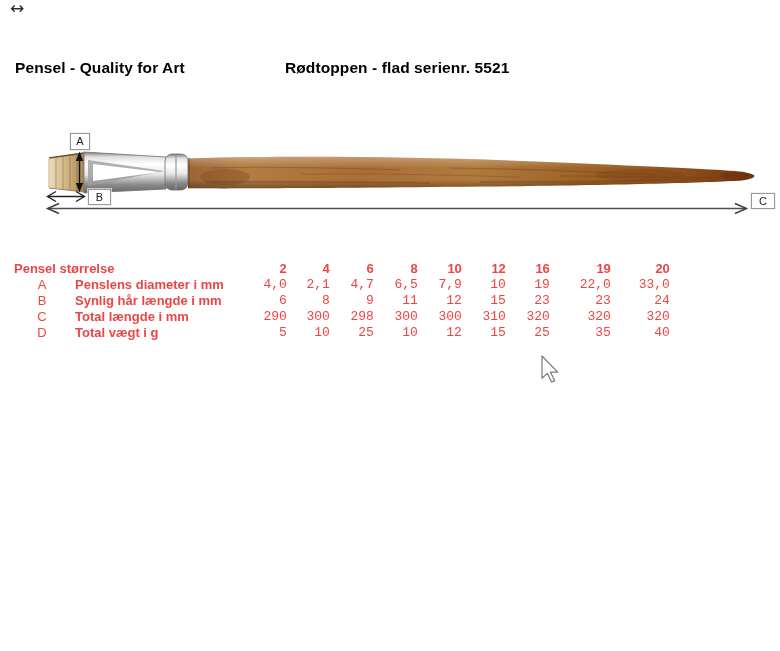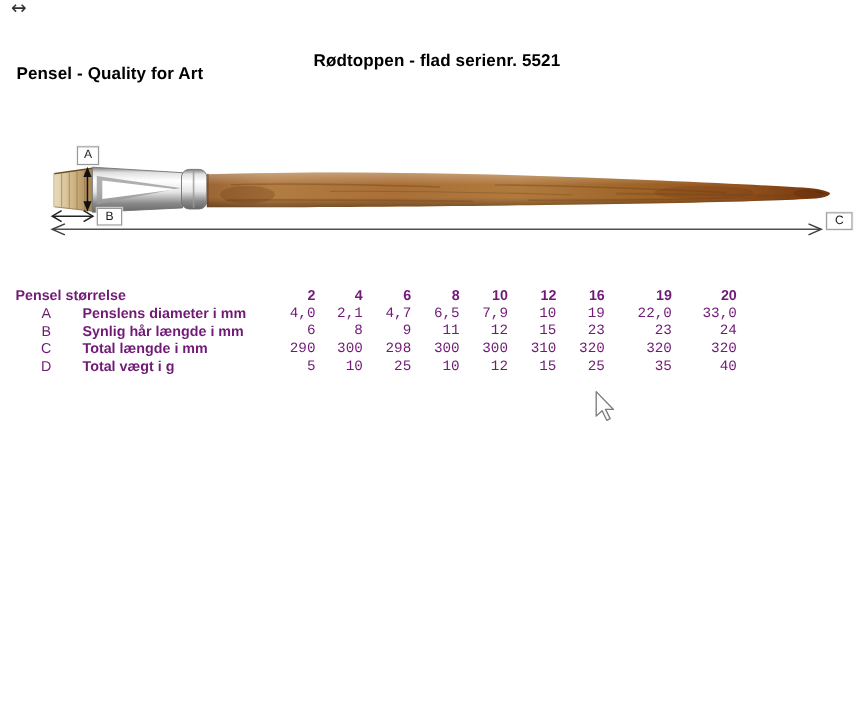--- a/index.html
+++ b/index.html
@@ -11,35 +11,35 @@
   .tl-arrow{
     position:absolute;left:10px;top:-1px;font-size:17px;color:#2f2f2f;
     font-family:"DejaVu Sans", sans-serif;line-height:18px;
   }
   .brand{
     position:absolute;left:15px;top:59px;
     font-size:15.5px;font-weight:bold;letter-spacing:0.1px;white-space:nowrap;
   }
   .brand .it{}
   .product{
-    position:absolute;left:285px;top:47px;
+    position:absolute;left:285px;top:59px;
     font-size:15.5px;font-weight:bold;letter-spacing:0.1px;white-space:nowrap;
   }
   .fig-svg{position:absolute;left:0;top:0;}
   .mlabel{
     position:absolute;background:#ffffff;border:1px solid #989898;
     font-size:11px;color:#1a1a1a;text-align:center;z-index:3;
     box-shadow:0 0 0 1px rgba(235,235,235,.7);
   }
   .mlabel.a{left:70px;top:133px;width:18px;height:15px;line-height:15px;}
   .mlabel.b{left:88px;top:189px;width:21px;height:14px;line-height:14px;}
   .mlabel.c{left:751px;top:193px;width:22px;height:14px;line-height:14px;}
   table.spec{
     position:absolute;left:14px;top:261px;border-collapse:collapse;
-    font-size:13px;color:#701a75;table-layout:fixed;
+    font-size:13px;color:#ef4444;table-layout:fixed;
   }
   table.spec th, table.spec td{
     padding:0;height:16px;line-height:16px;white-space:nowrap;
     font-weight:normal;overflow:visible;
   }
   table.spec th.title{text-align:left;font-weight:bold;}
   table.spec th.num{text-align:right;font-weight:bold;}
   table.spec td.key{text-align:center;}
   table.spec td.lbl{text-align:left;padding-left:5px;font-weight:bold;}
   table.spec td.num{text-align:right;font-family:Liberation Mono, monospace;}

